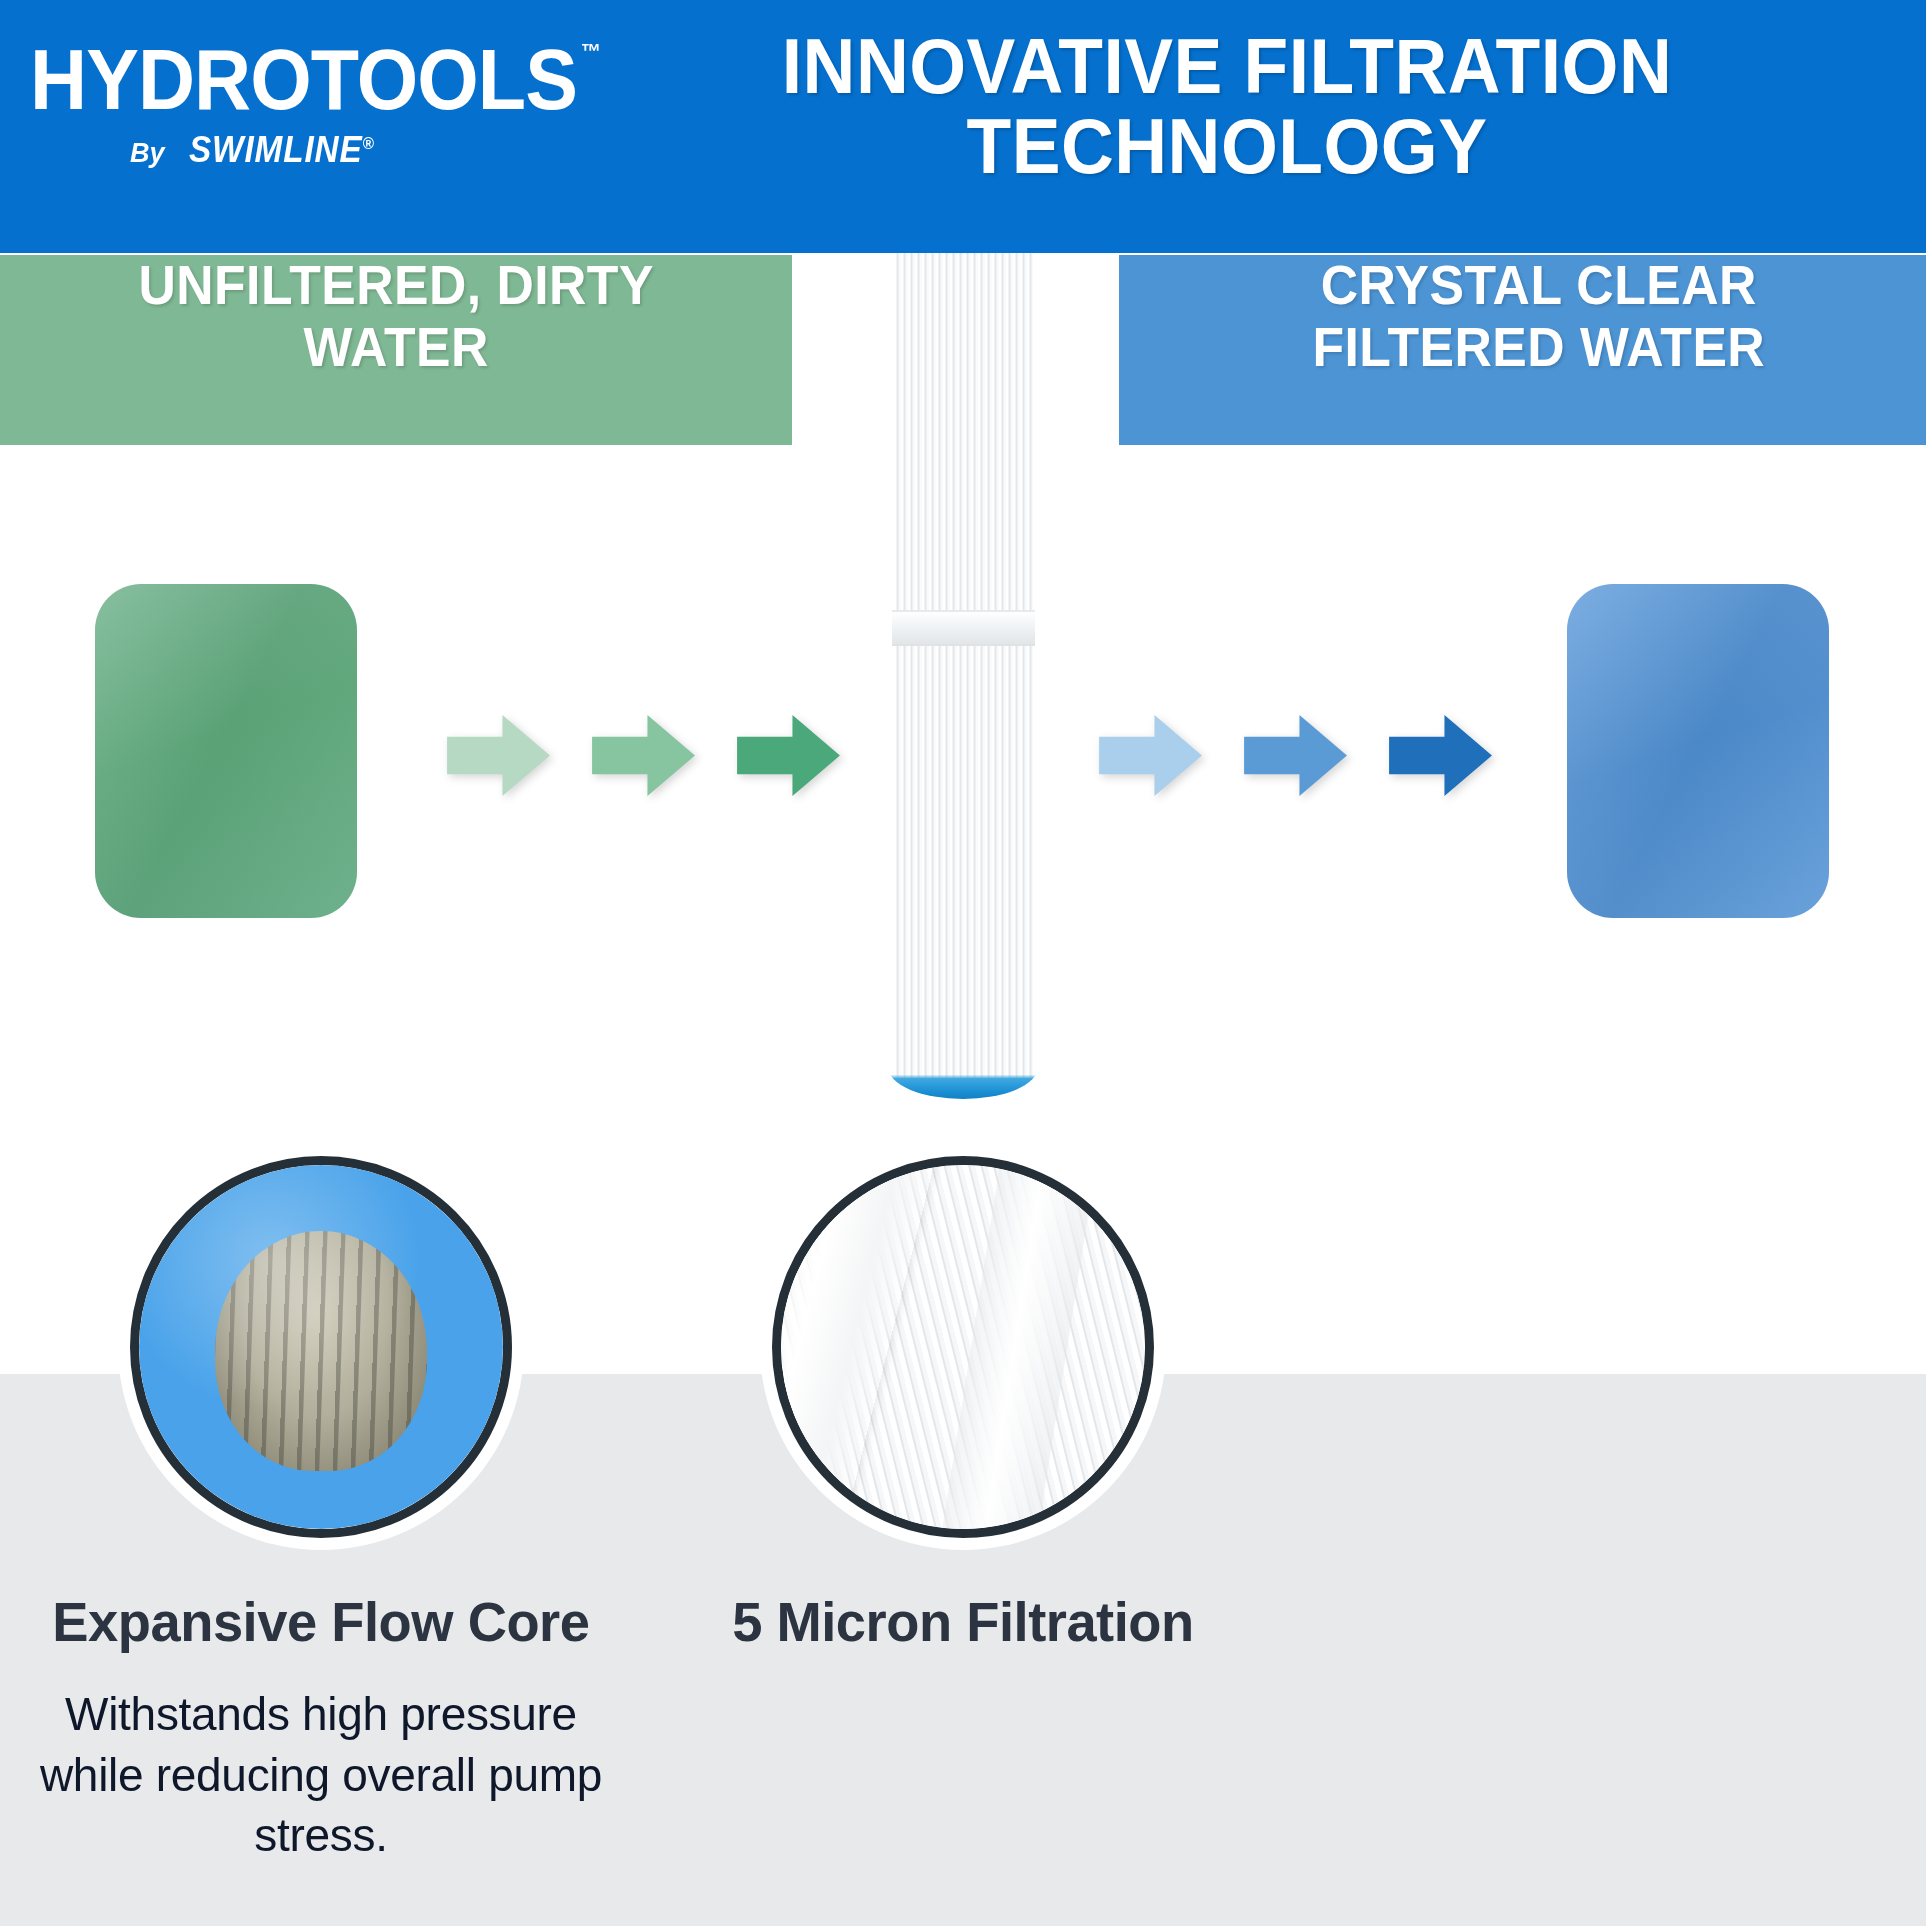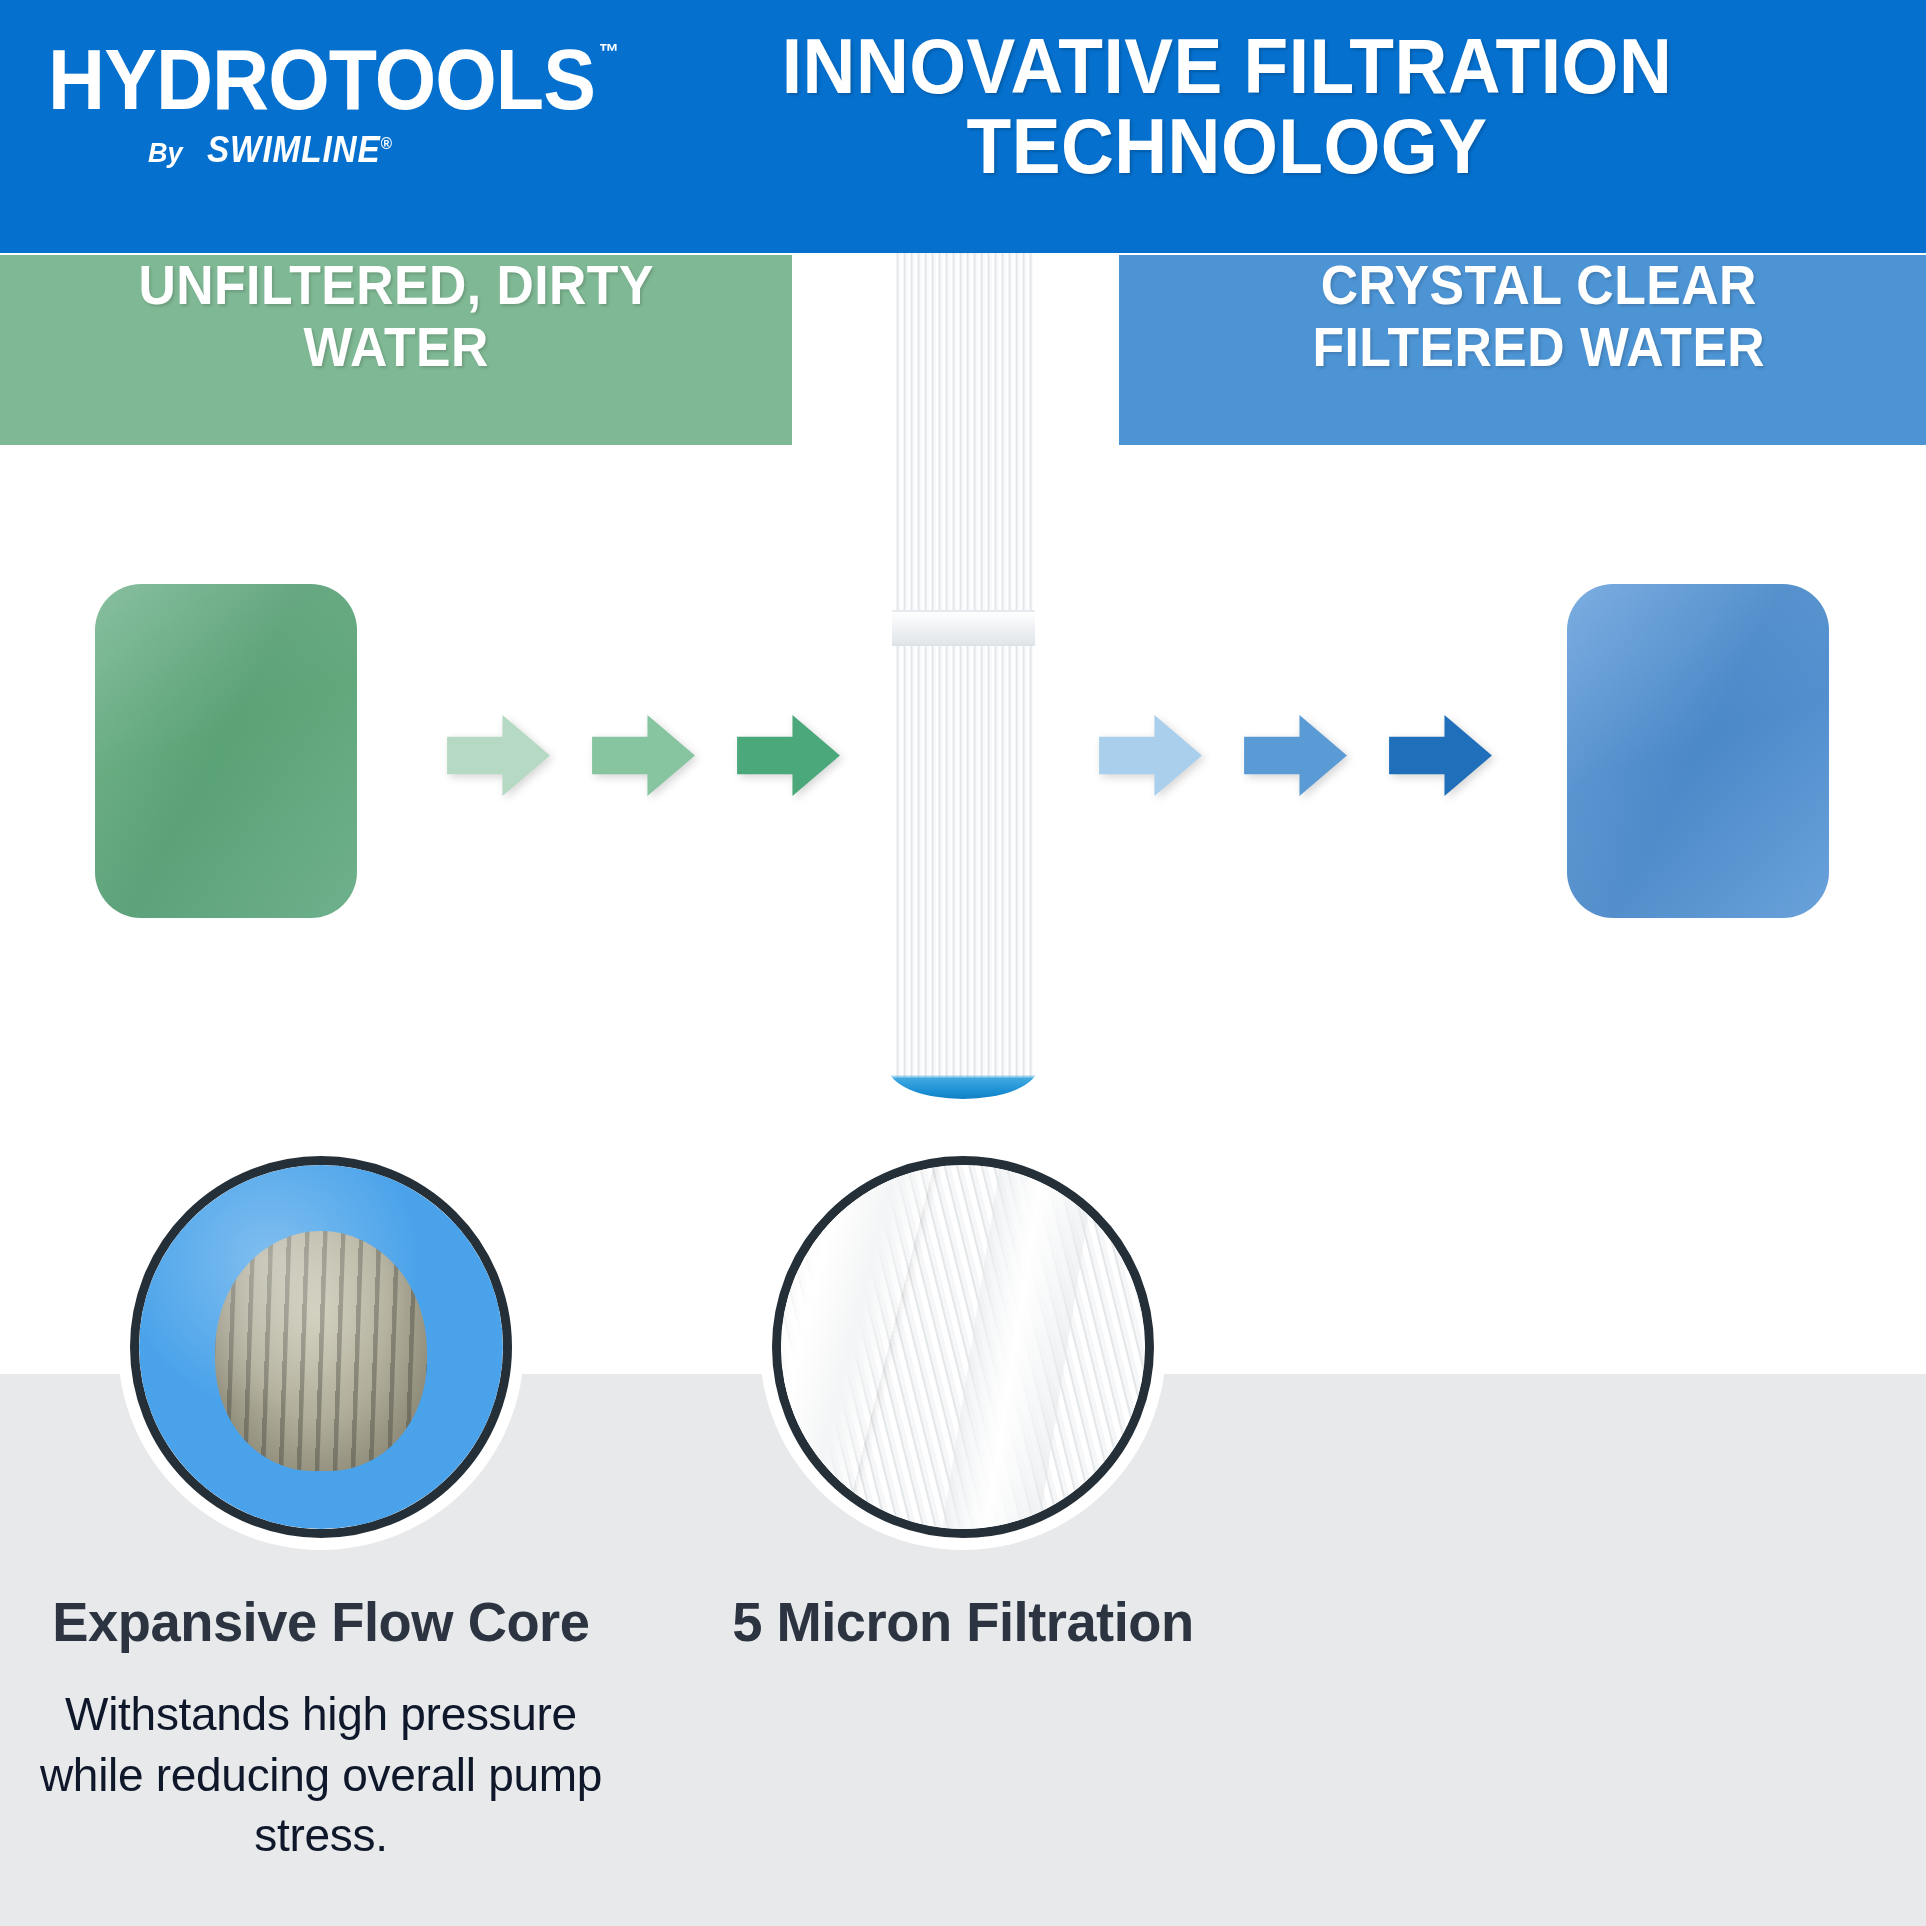--- a/index.html
+++ b/index.html
@@ -28,21 +28,21 @@
   
   .header {
     position: absolute;
     left: 0; top: 0;
     width: 1927px; height: 253px;
     background: #0570ce;
     z-index: 6;
   }
   .logo-block {
     position: absolute;
-    left: 48px; top: 40px;
+    left: 30px; top: 40px;
     width: 515px;
   }
   .logo-word {
     color: #ffffff;
     font-size: 85px;
     font-weight: 700;
     letter-spacing: -1px;
     line-height: 0.95;
     font-stretch: condensed;
     transform: scaleX(0.93);

